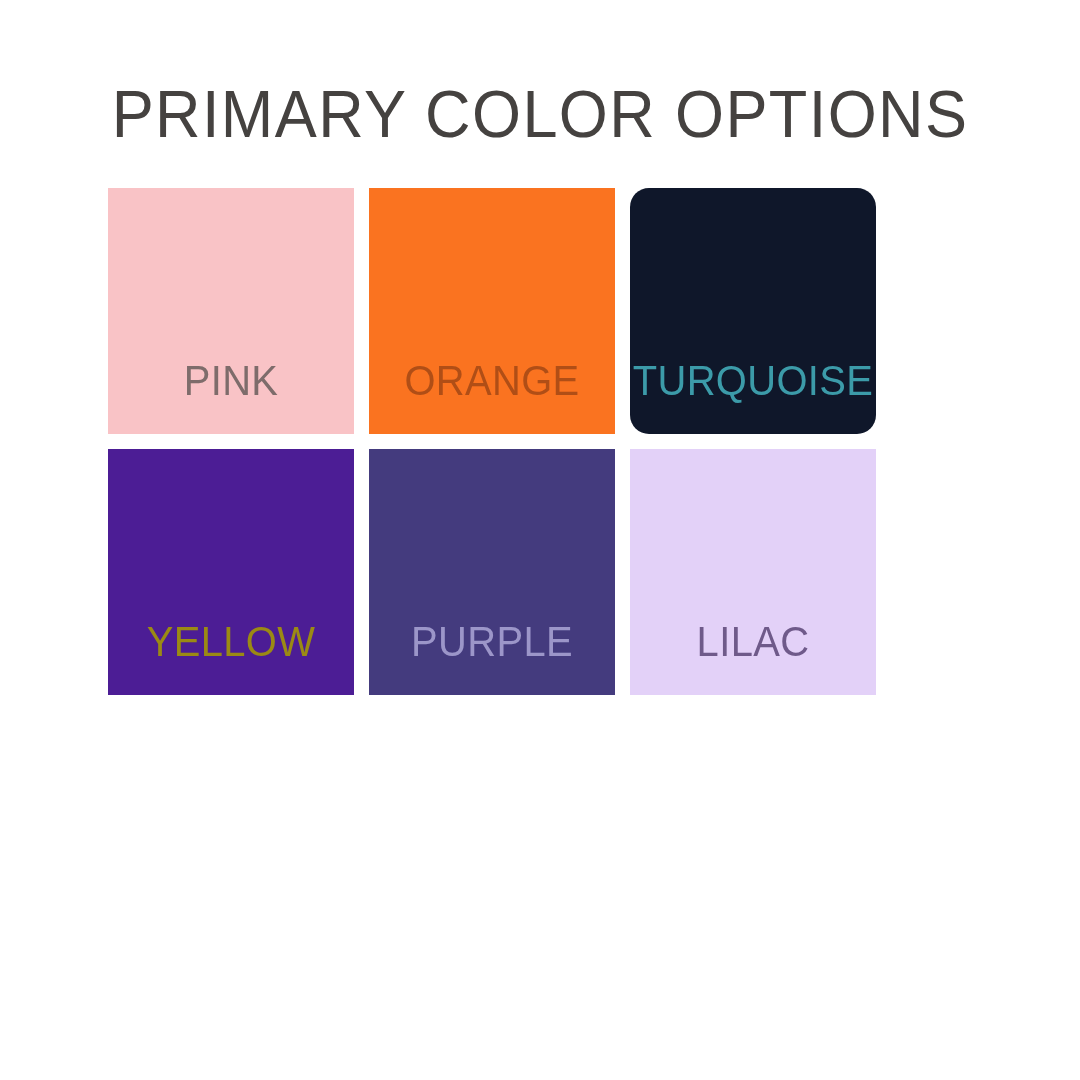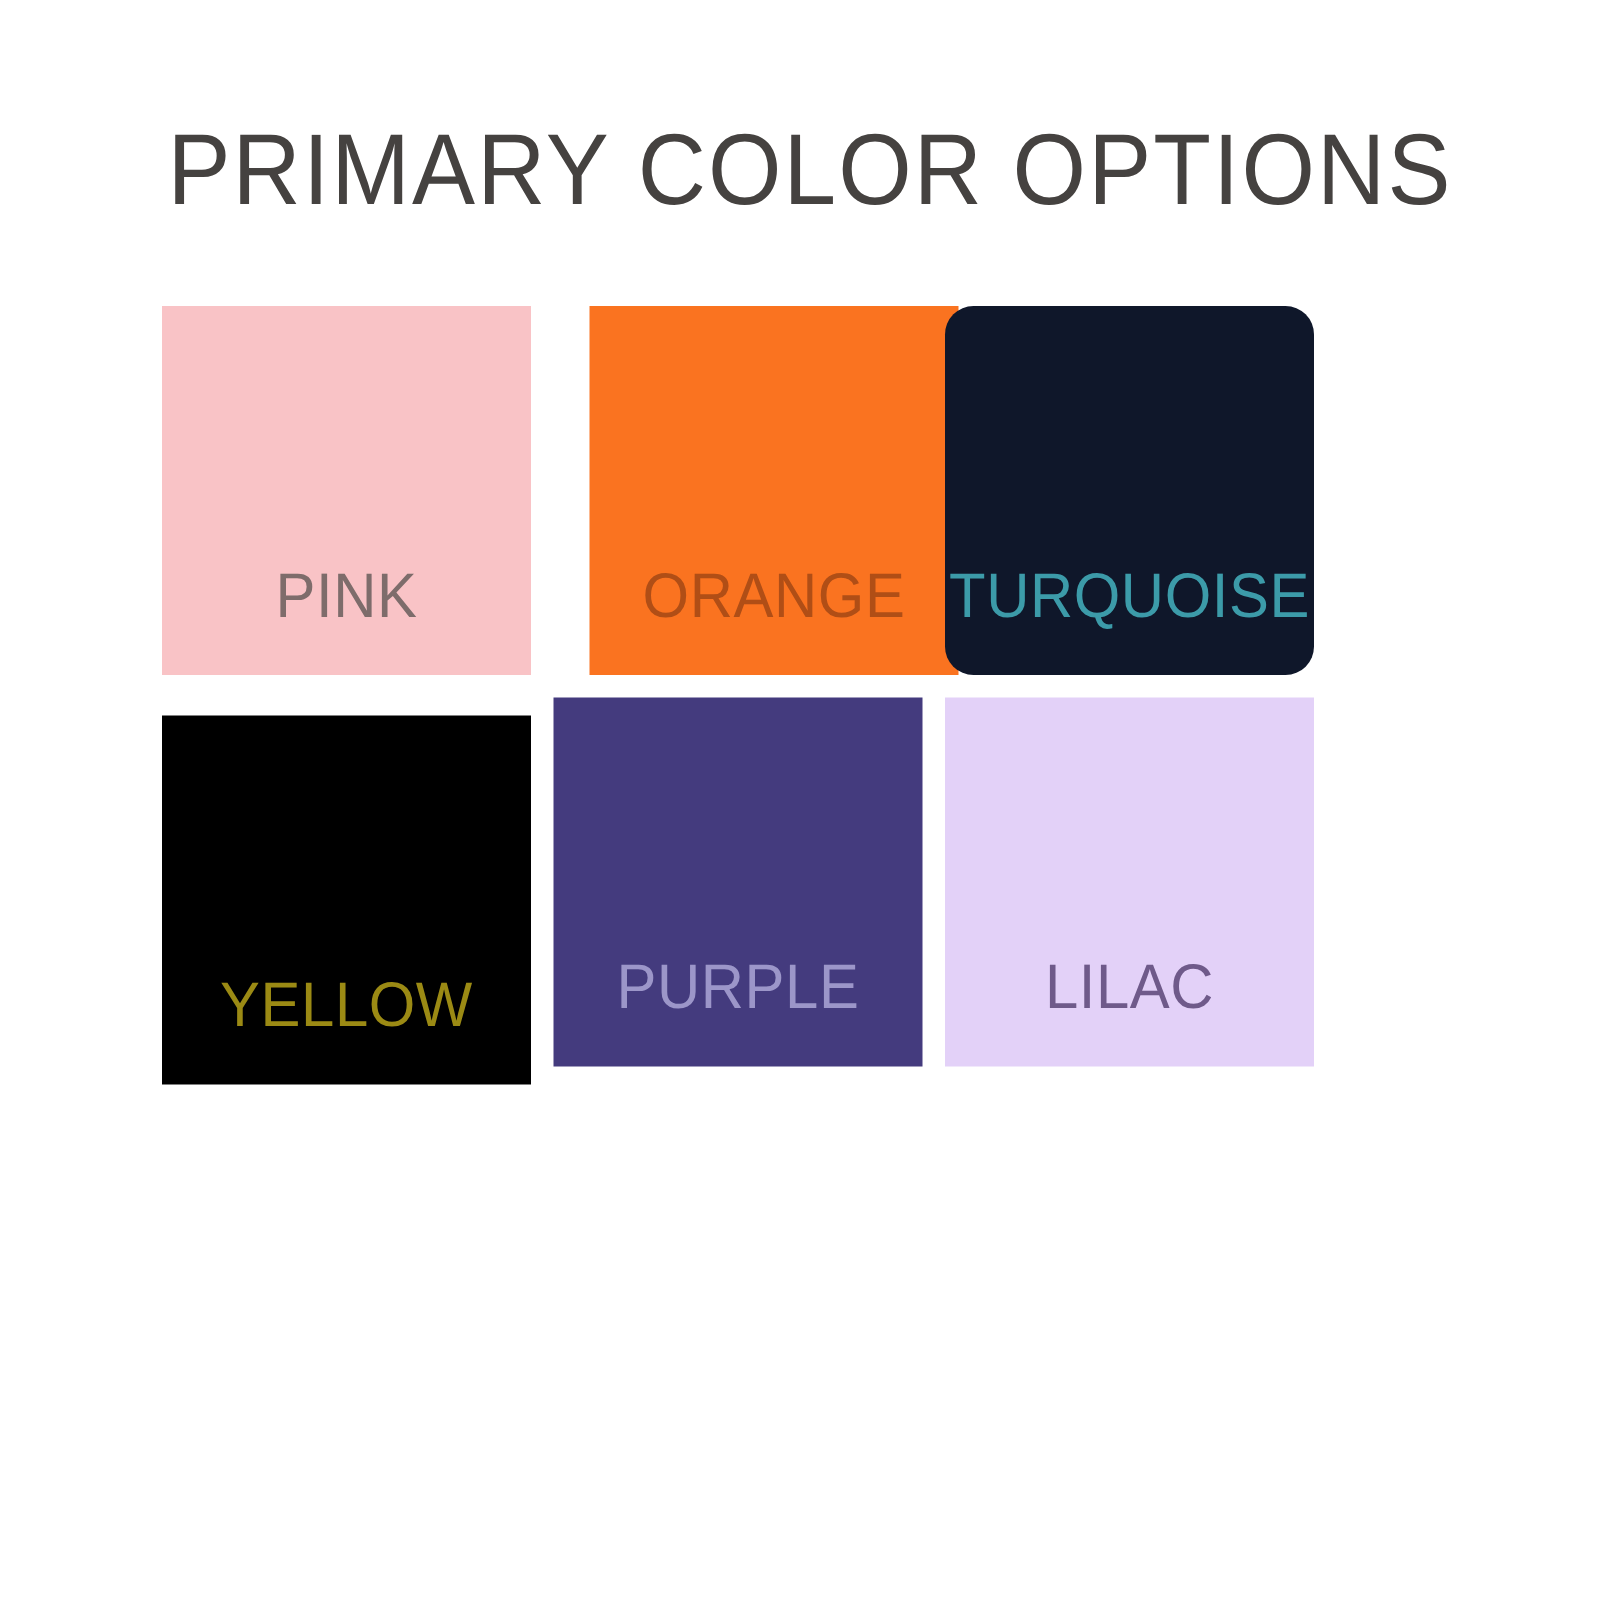--- a/index.html
+++ b/index.html
@@ -33,21 +33,21 @@
     letter-spacing: 1.5px;
     color: #454240;
     transform: scaleX(0.94);
     transform-origin: 50% 50%;
     white-space: nowrap;
     -webkit-font-smoothing: antialiased;
   }
   .swatch-grid {
     position: absolute;
     left: 108px;
-    top: 204px;
+    top: 188px;
     width: 884px;
     height: 832px;
     display: grid;
     grid-template-columns: repeat(3, 246px);
     grid-template-rows: repeat(3, 246px);
     column-gap: 73px;
     row-gap: 47px;
     gap: 15px;
   }
   .swatch {
@@ -77,31 +77,31 @@
 <div class="poster">
 
   <div class="poster-title" style="color: rgb(69, 66, 64);">PRIMARY COLOR OPTIONS</div>
 
   <div class="swatch-grid">
 
     <div class="swatch" style="background: rgb(249, 195, 198);">
       <div class="swatch-label" style="color: rgb(126, 108, 107);">PINK</div>
     </div>
 
-    <div class="swatch" style="background: rgb(250, 115, 32); margin-left: 24px;">
+    <div class="swatch" style="background: rgb(250, 115, 32);">
       <div class="swatch-label" style="color: rgb(176, 78, 22);">ORANGE</div>
     </div>
 
 
     <div class="swatch" style="background: #0f172a; border-radius: 19px;">
       <div class="swatch-label" style="color: rgb(60, 155, 169);">TURQUOISE</div>
     </div>
 
 
-    <div class="swatch" style="background: #000000; margin-top: 12px;">
+    <div class="swatch" style="background: #4c1d95;">
       <div class="swatch-label" style="color: rgb(155, 138, 20);">YELLOW</div>
     </div>
 
 
     <div class="swatch" style="background: rgb(68, 59, 126);">
       <div class="swatch-label" style="color: rgb(156, 150, 201);">PURPLE</div>
     </div>
 
     <div class="swatch" style="background: rgb(227, 209, 248);">
       <div class="swatch-label" style="color: rgb(111, 90, 138);">LILAC</div>

